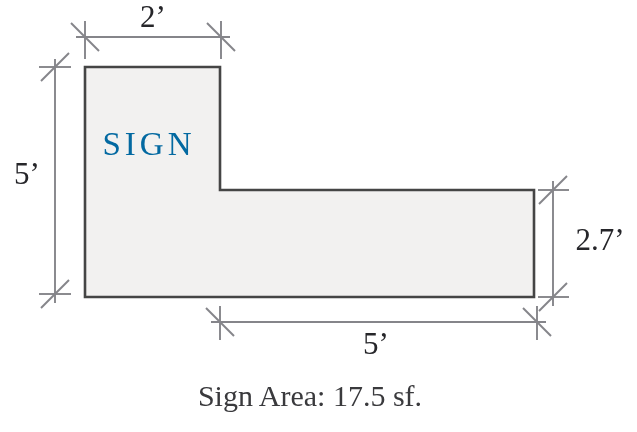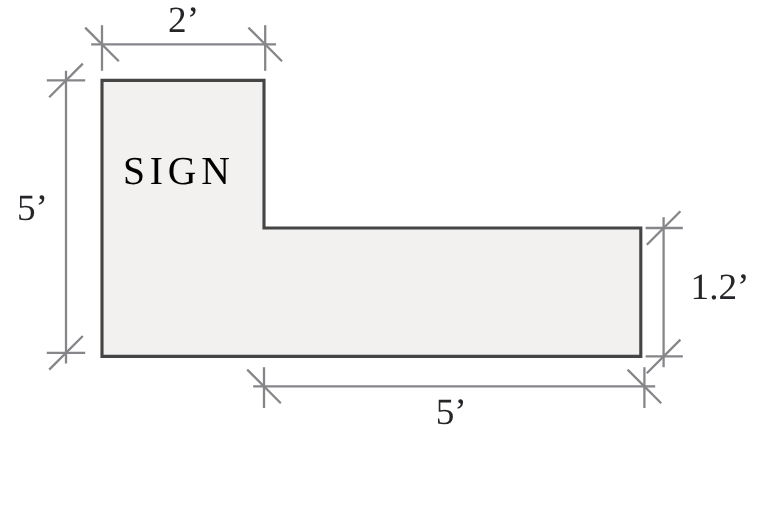--- a/index.html
+++ b/index.html
@@ -27,21 +27,21 @@
     white-space: nowrap;
     line-height: 1;
     font-family: "Liberation Serif", serif;
   }
   .dim-lbl {
     font-size: 31px;
   }
   .shape-lbl {
     font-size: 33px;
     letter-spacing: 4px;
-    color: #000000;
+    color: #0369a1;
   }
   .caption-lbl {
     font-size: 30px;
     color: #3a3a3d;
   }
 </style>
 </head>
 <body>
 
 <div class="stage">
@@ -80,21 +80,22 @@
       <line x1="537" y1="306" x2="537" y2="340"></line>
       <line x1="206" y1="308" x2="234" y2="336"></line>
       <line x1="523" y1="308" x2="551" y2="336"></line>
     </g>
   </svg>
 
   <div class="lbl dim-lbl" style="left:153px; top:16px;">2’</div>
 
   <div class="lbl dim-lbl" style="left:27px; top:173px;">5’</div>
 
-  <div class="lbl dim-lbl" style="left:600px; top:239px;">1.2’</div>
+  <div class="lbl dim-lbl" style="left:600px; top:239px;">2.7’</div>
 
   <div class="lbl dim-lbl" style="left:376px; top:343px;">5’</div>
 
   <div class="lbl shape-lbl" style="left:149px; top:144px;">SIGN</div>
 
 
+  <div class="lbl caption-lbl" style="left:310px; top:396px;">Sign Area: 17.5 sf.</div>
 
 </div>
 
 </body></html>

